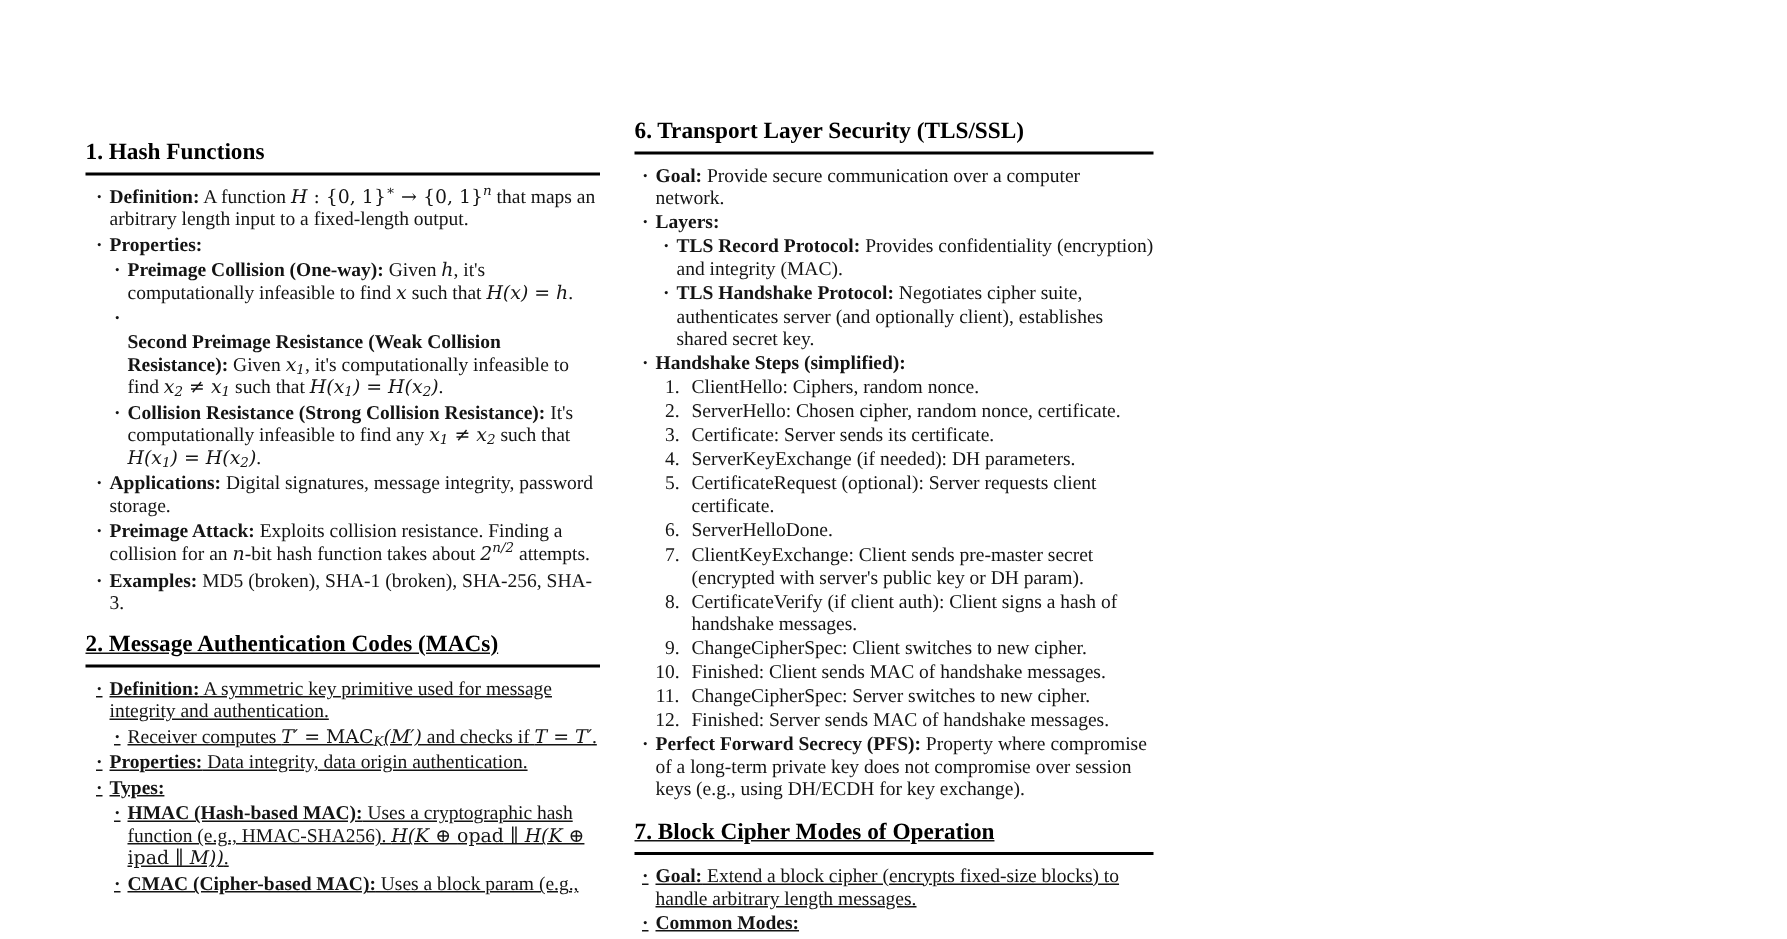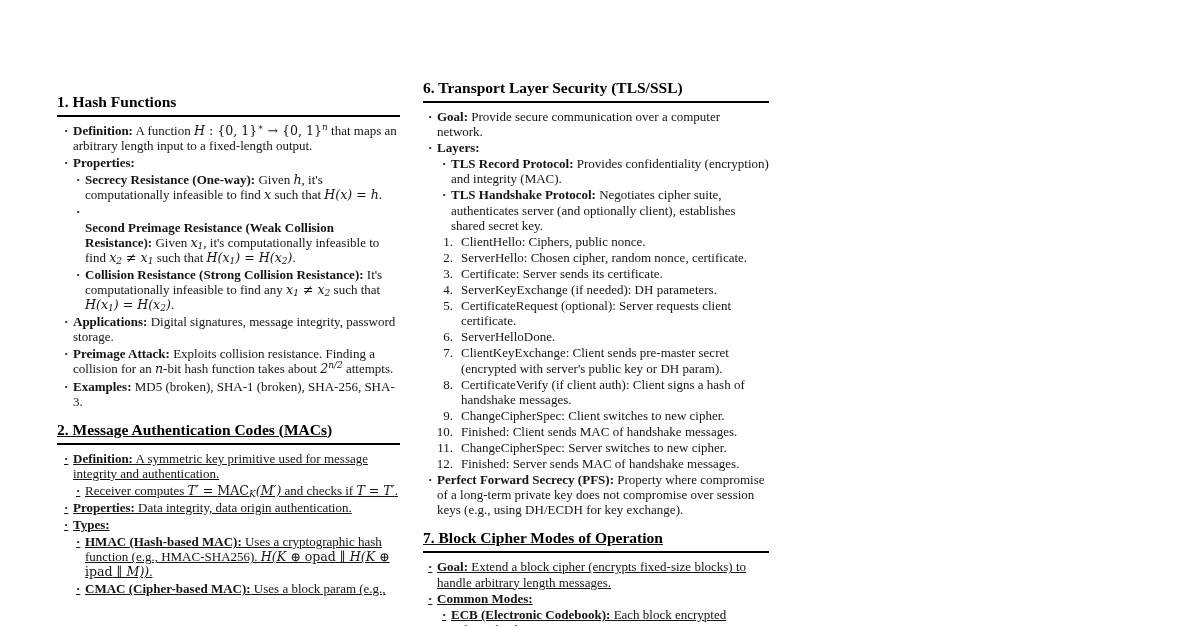--- a/index.html
+++ b/index.html
@@ -60,21 +60,21 @@
         <div class="item l1">
           <span class="mk mk-dot"></span>
           <span class="ct"><span class="run-b">Definition:</span><span class="run-t"> A function </span><span class="run-m">H</span><span class="run-r"> : {0, 1}</span><span class="run-sp">∗</span><span class="run-r"> → {0, 1}</span><span class="run-sp">n</span><span class="run-t"> that maps an arbitrary length input to a fixed-length output.</span></span>
         </div>
         <div class="item l1">
           <span class="mk mk-dot"></span>
           <span class="ct"><span class="run-b">Properties:</span></span>
         </div>
         <div class="item l2">
           <span class="mk mk-dot"></span>
-          <span class="ct"><span class="run-b">Secrecy Resistance (One-way):</span><span class="run-t"> Given </span><span class="run-m">h</span><span class="run-t">, it's computationally infeasible to find </span><span class="run-m">x</span><span class="run-t"> such that </span><span class="run-m">H(x) = h</span><span class="run-t">.</span></span>
+          <span class="ct"><span class="run-b">Preimage Collision (One-way):</span><span class="run-t"> Given </span><span class="run-m">h</span><span class="run-t">, it's computationally infeasible to find </span><span class="run-m">x</span><span class="run-t"> such that </span><span class="run-m">H(x) = h</span><span class="run-t">.</span></span>
         </div>
         <div class="item l2">
           <span class="mk mk-dot"></span>
           <span class="ct"><br><span class="run-b">Second Preimage Resistance (Weak Collision Resistance):</span><span class="run-t"> Given </span><span class="run-m">x</span><span class="run-sb">1</span><span class="run-t">, it's computationally infeasible to find </span><span class="run-m">x</span><span class="run-sb">2</span><span class="run-m"> ≠ x</span><span class="run-sb">1</span><span class="run-t"> such that </span><span class="run-m">H(x</span><span class="run-sb">1</span><span class="run-m">) = H(x</span><span class="run-sb">2</span><span class="run-m">)</span><span class="run-t">.</span></span>
         </div>
         <div class="item l2">
           <span class="mk mk-dot"></span>
           <span class="ct"><span class="run-b">Collision Resistance (Strong Collision Resistance):</span><span class="run-t"> It's computationally infeasible to find any </span><span class="run-m">x</span><span class="run-sb">1</span><span class="run-m"> ≠ x</span><span class="run-sb">2</span><span class="run-t"> such that </span><span class="run-m">H(x</span><span class="run-sb">1</span><span class="run-m">) = H(x</span><span class="run-sb">2</span><span class="run-m">)</span><span class="run-t">.</span></span>
         </div>
         <div class="item l1">
@@ -137,23 +137,27 @@
           <span class="ct"><span class="run-b">Layers:</span></span>
         </div>
         <div class="item l2">
           <span class="mk mk-dot"></span>
           <span class="ct"><span class="run-b">TLS Record Protocol:</span><span class="run-t"> Provides confidentiality (encryption) and integrity (MAC).</span></span>
         </div>
         <div class="item l2">
           <span class="mk mk-dot"></span>
           <span class="ct"><span class="run-b">TLS Handshake Protocol:</span><span class="run-t"> Negotiates cipher suite, authenticates server (and optionally client), establishes shared secret key.</span></span>
         </div>
+        <div class="item l1">
+          <span class="mk mk-dot"></span>
+          <span class="ct"><span class="run-b">Handshake Steps (simplified):</span></span>
+        </div>
         <div class="item l2 num">
           <span class="mk mk-num">1.</span>
-          <span class="ct"><span class="run-t">ClientHello: Ciphers, public nonce.</span></span>
+          <span class="ct"><span class="run-t">ClientHello: Ciphers, random nonce.</span></span>
         </div>
         <div class="item l2 num">
           <span class="mk mk-num">2.</span>
           <span class="ct"><span class="run-t">ServerHello: Chosen cipher, random nonce, certificate.</span></span>
         </div>
         <div class="item l2 num">
           <span class="mk mk-num">3.</span>
           <span class="ct"><span class="run-t">Certificate: Server sends its certificate.</span></span>
         </div>
         <div class="item l2 num">

